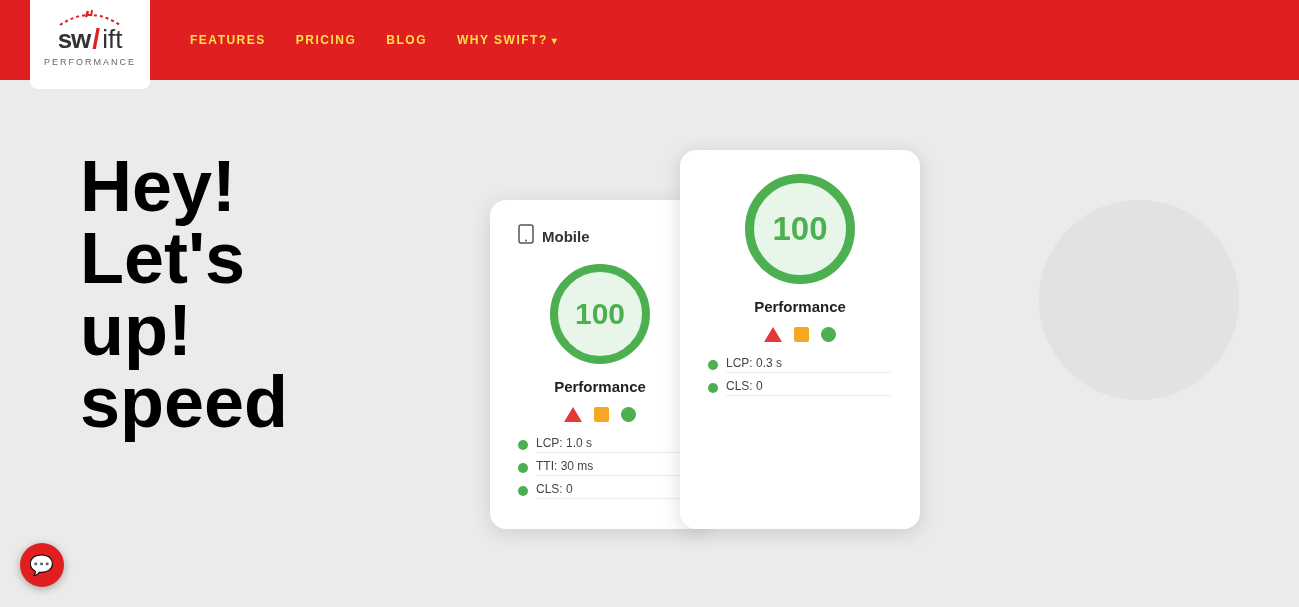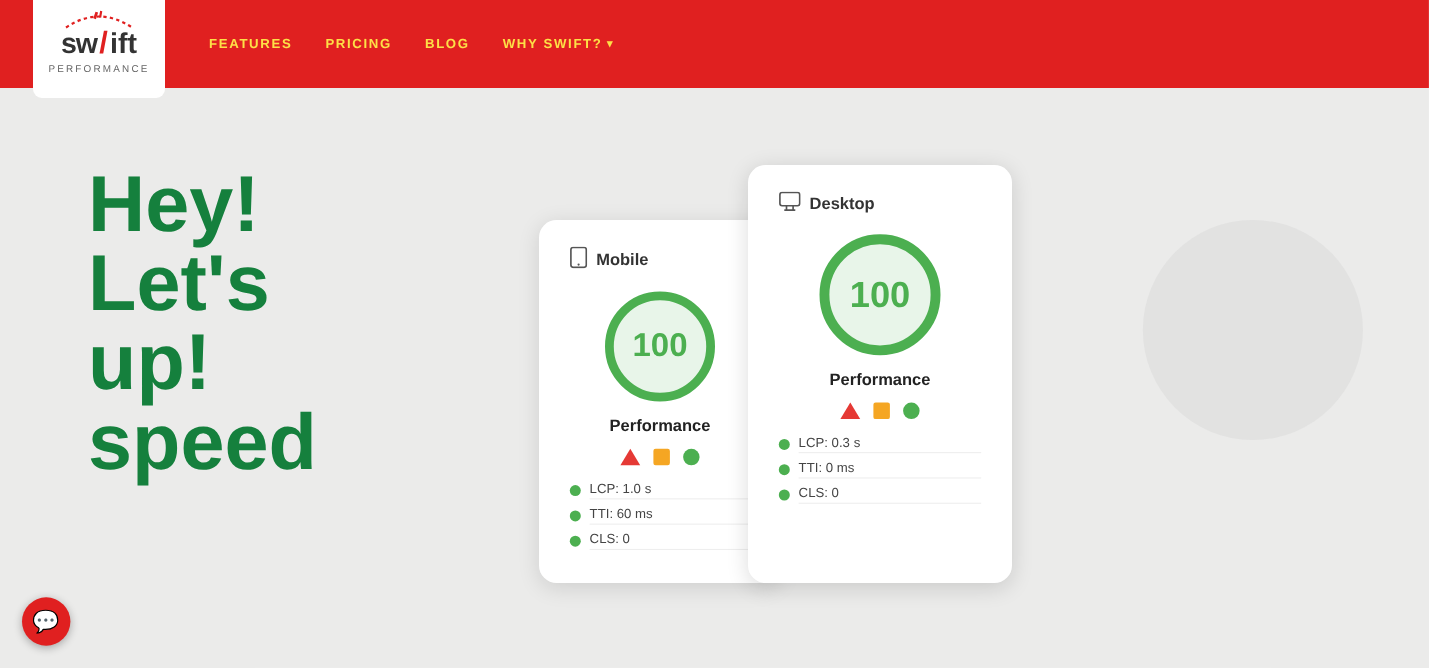--- a/index.html
+++ b/index.html
@@ -40,21 +40,21 @@
       color: #333;
       letter-spacing: -1px;
     }
     .logo-slash {
       color: #e02020;
       font-size: 28px;
       font-weight: 900;
     }
     .logo-ift {
       font-size: 26px;
-      font-weight: 700;
+      font-weight: 400;
       color: #333;
     }
     .logo-performance {
       font-size: 9px;
       color: #666;
       letter-spacing: 2px;
       text-transform: uppercase;
       margin-top: 2px;
     }
     .nav-links {
@@ -119,21 +119,21 @@
       height: 527px;
       background: #ebebea;
     }
     .hero-text {
       flex: 0 0 380px;
       padding-top: 20px;
     }
     .hero-heading {
       font-size: 72px;
       font-weight: 900;
-      color: #15803d;
+      color: #000000;
       line-height: 1.0;
     }
     .hero-cards {
       display: flex;
       gap: 0;
       margin-left: 30px;
       position: relative;
       margin-top: 10px;
     }
 
@@ -384,63 +384,48 @@
         <div class="icon-square"></div>
         <div class="icon-circle-green"></div>
       </div>
       <div class="metrics">
         <div class="metric-row">
           <div class="metric-dot"></div>
           <span class="metric-text">LCP: 1.0 s</span>
         </div>
         <div class="metric-row">
           <div class="metric-dot"></div>
-          <span class="metric-text">TTI: 60 ms</span>
+          <span class="metric-text">TTI: 30 ms</span>
         </div>
         <div class="metric-row">
           <div class="metric-dot"></div>
           <span class="metric-text">CLS: 0</span>
         </div>
       </div>
     </div>
 
     <div class="card-desktop">
-      <div class="card-header">
-        <span class="card-icon">
-          <svg width="20" height="18" viewBox="0 0 20 18" fill="none">
-            <rect x="1" y="1" width="18" height="12" rx="2" stroke="#555" stroke-width="1.5" fill="none"></rect>
-            <line x1="7" y1="13" x2="7" y2="17" stroke="#555" stroke-width="1.5"></line>
-            <line x1="13" y1="13" x2="13" y2="17" stroke="#555" stroke-width="1.5"></line>
-            <line x1="5" y1="17" x2="15" y2="17" stroke="#555" stroke-width="1.5"></line>
-          </svg>
-        </span>
-        <span class="card-title">Desktop</span>
-      </div>
       <div class="score-circle-wrapper">
         <div class="score-circle-lg">
           <span class="score-number-lg">100</span>
         </div>
       </div>
       <div class="card-perf-label">Performance</div>
       <div class="card-icons-row">
         <div class="icon-triangle"></div>
         <div class="icon-square"></div>
         <div class="icon-circle-green"></div>
       </div>
       <div class="metrics">
         <div class="metric-row">
           <div class="metric-dot"></div>
           <span class="metric-text">LCP: 0.3 s</span>
         </div>
         <div class="metric-row">
           <div class="metric-dot"></div>
-          <span class="metric-text">TTI: 0 ms</span>
-        </div>
-        <div class="metric-row">
-          <div class="metric-dot"></div>
           <span class="metric-text">CLS: 0</span>
         </div>
       </div>
     </div>
   </div>
 
   <div class="deco-circle"></div>
 </section>
 
 <div class="chat-bubble">

